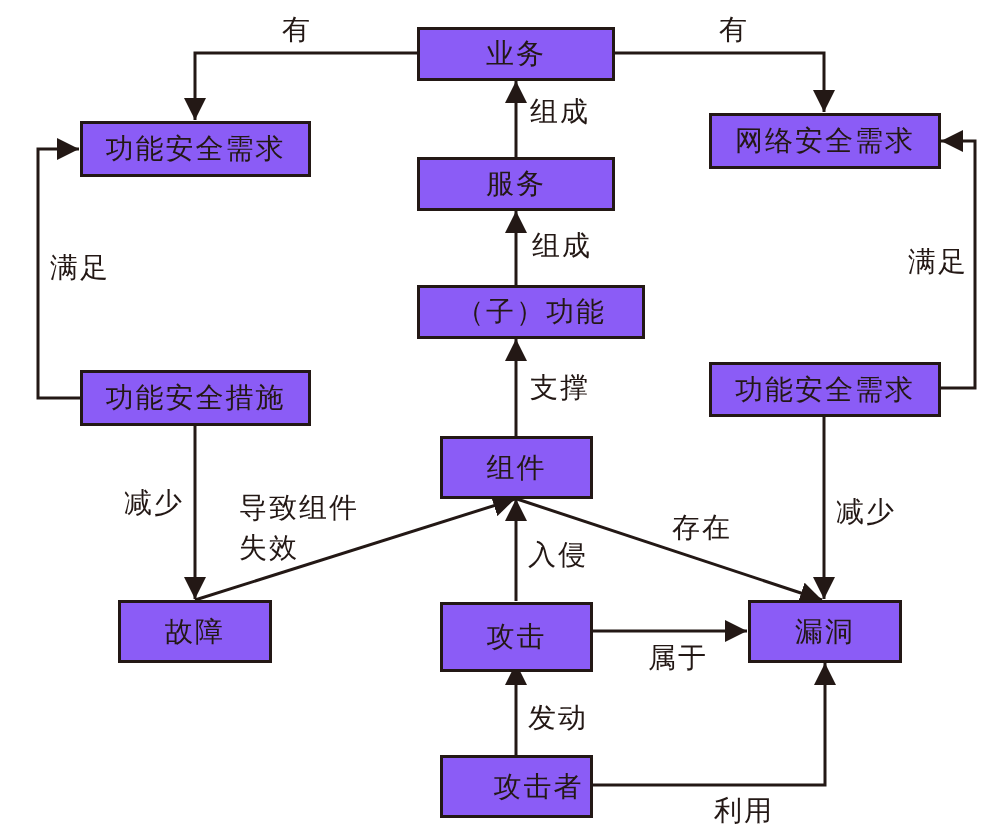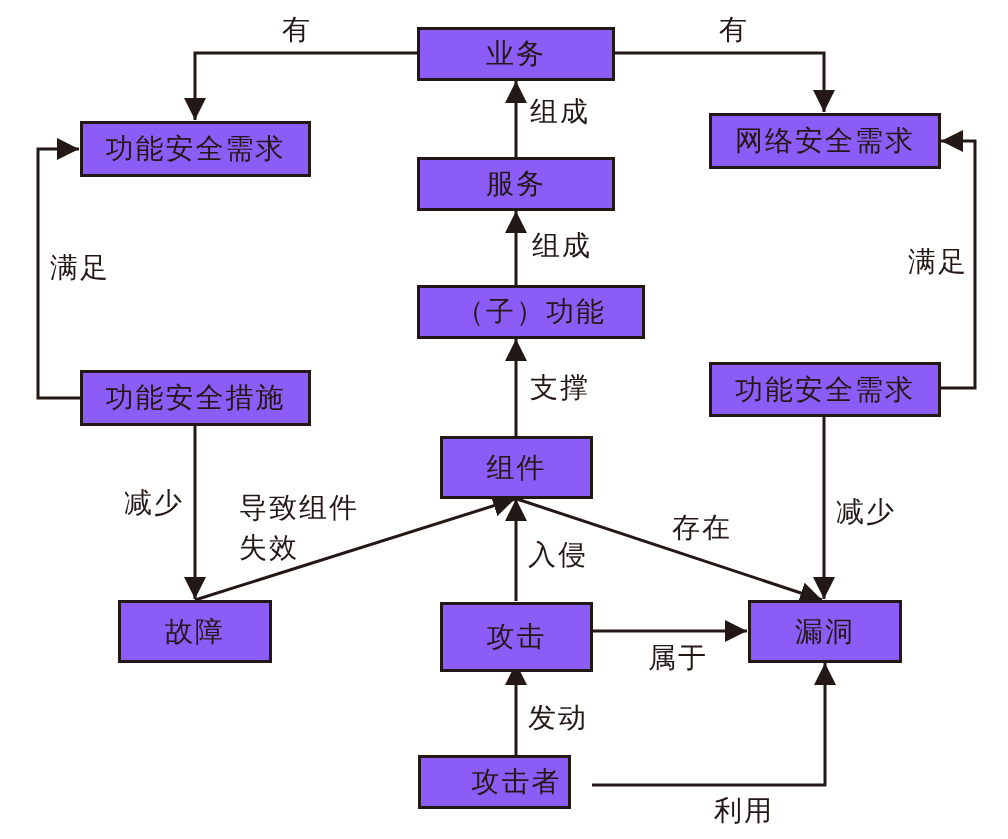--- a/index.html
+++ b/index.html
@@ -67,21 +67,21 @@
   </div>
   <div class="node" style="left:417px;top:285px;width:228px;height:54px;">
     <span>（子）功能</span>
   </div>
   <div class="node" style="left:440px;top:436px;width:153px;height:63px;">
     <span>组件</span>
   </div>
   <div class="node" style="left:440px;top:565px;width:153px;height:70px;margin-top:37px;">
     <span>攻击</span>
   </div>
-  <div class="node" style="left:418px;top:755px;width:153px;height:54px;padding-left:44px;">
+  <div class="node" style="left:440px;top:755px;width:153px;height:63px;padding-left:44px;">
     <span>攻击者</span>
   </div>
   <div class="node" style="left:80px;top:121px;width:231px;height:56px;">
     <span>功能安全需求</span>
   </div>
   <div class="node" style="left:80px;top:370px;width:231px;height:56px;">
     <span>功能安全措施</span>
   </div>
   <div class="node" style="left:118px;top:600px;width:154px;height:63px;">
     <span>故障</span>

